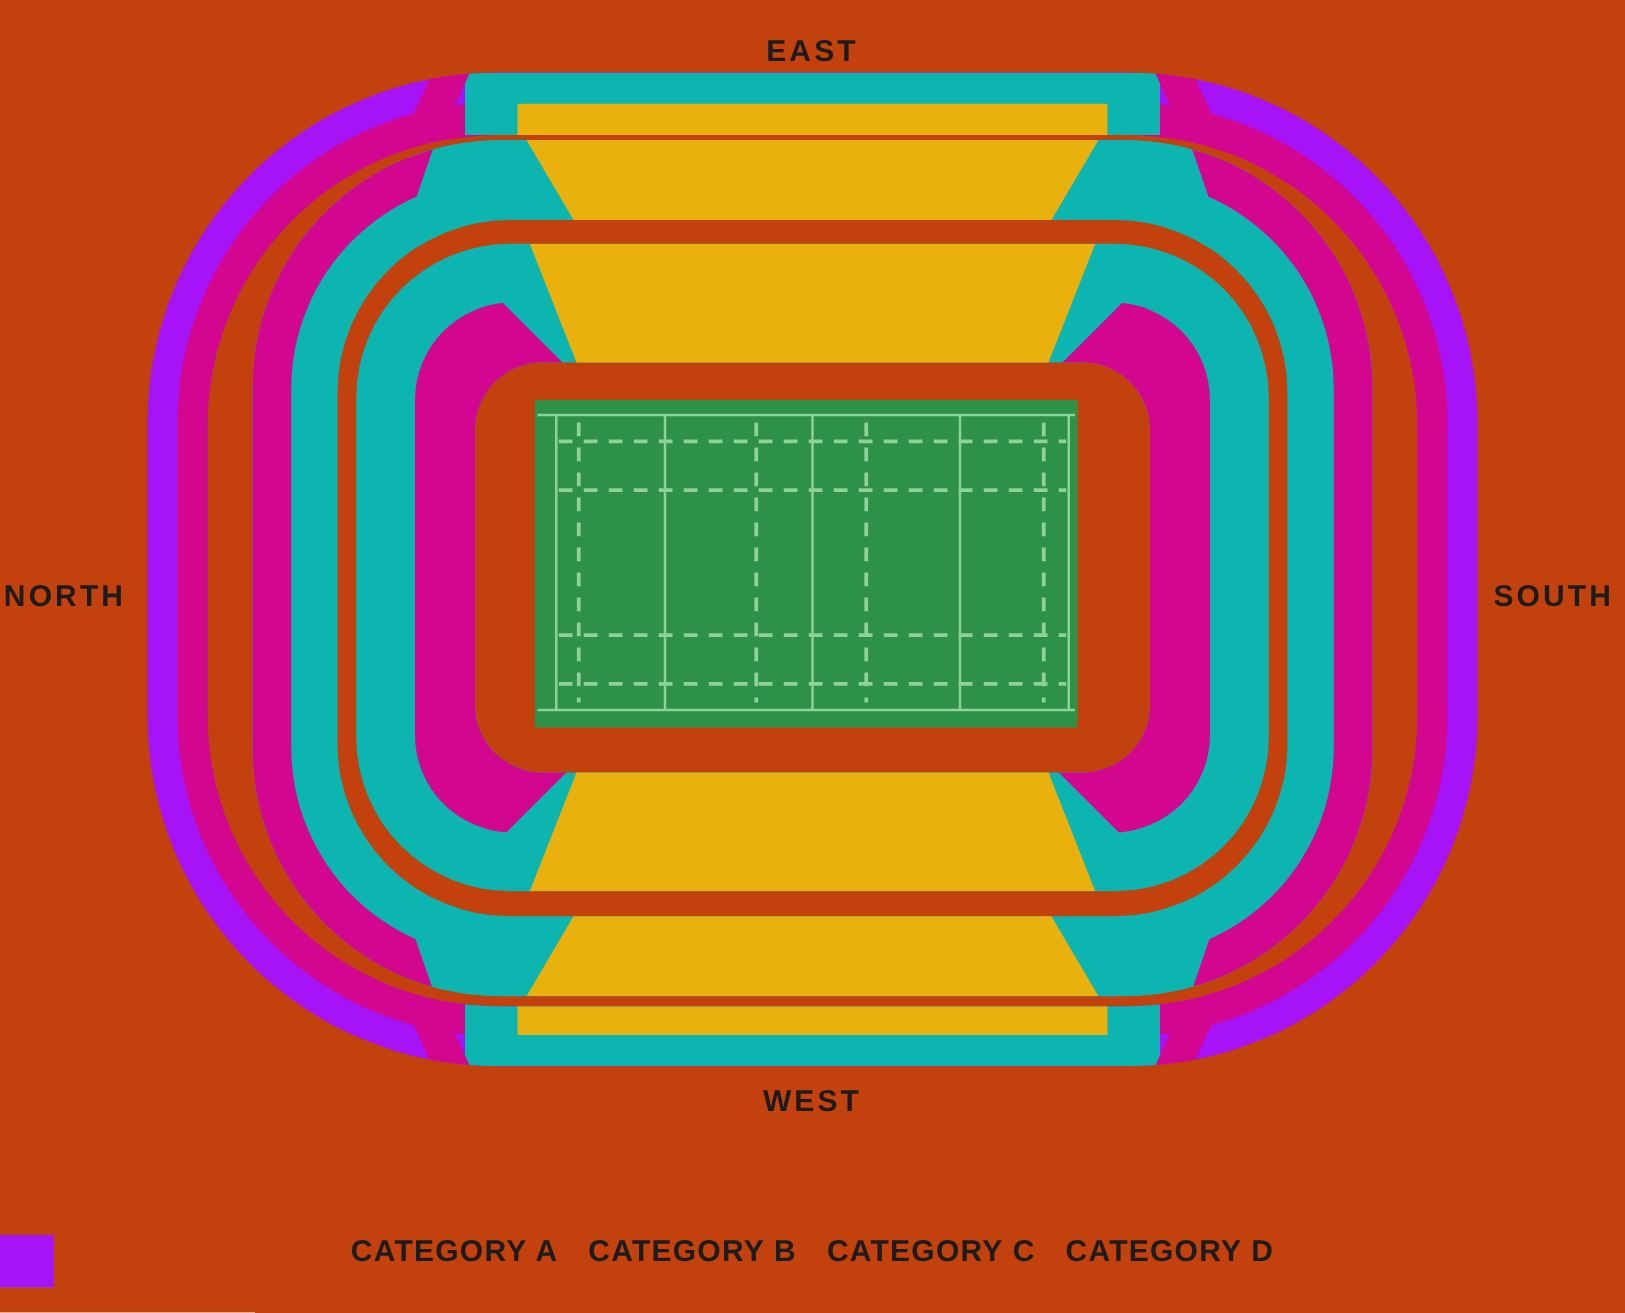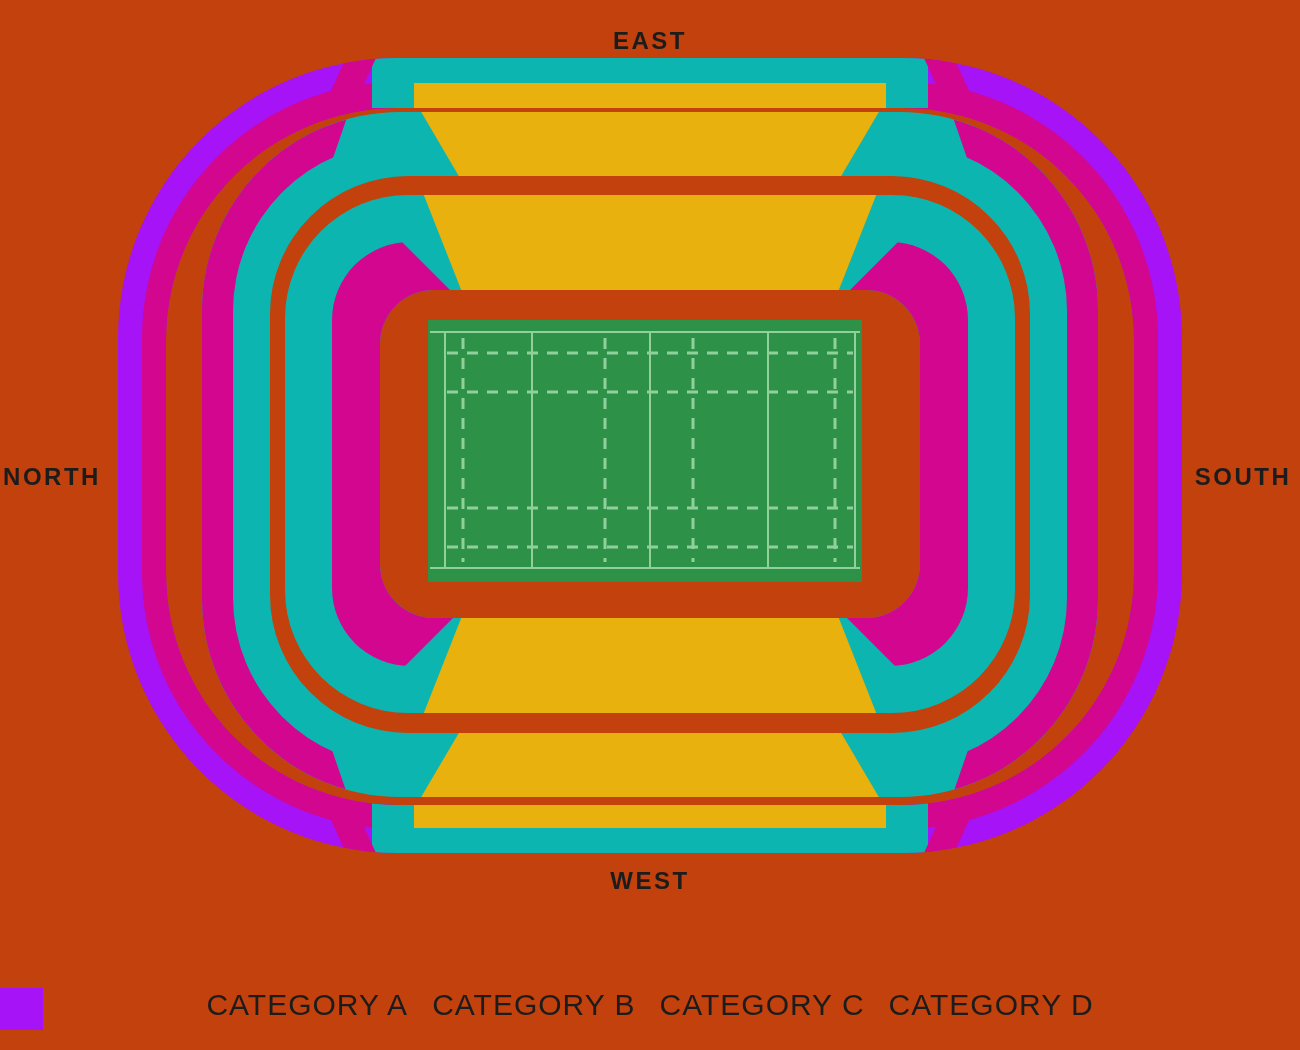--- a/index.html
+++ b/index.html
@@ -3,21 +3,21 @@
 <meta charset="utf-8">
 <style>
   html,body{margin:0;padding:0;background:#ffffff;}
   .stage{position:relative;width:1300px;height:1050px;background:#c2410c;overflow:hidden;
          font-family:"Liberation Sans", sans-serif;text-align:right;}
   .stage svg{position:absolute;left:0;top:0;}
   .compass-label{font-family:"Liberation Sans", sans-serif;font-weight:700;font-size:24px;letter-spacing:2.5px;}
   .legend{position:absolute;left:0;top:988px;width:1300px;display:flex;justify-content:center;gap:24px;}
   .legend-item{display:flex;align-items:center;gap:9px;}
   .legend-swatch{width:43px;height:42px;display:block;}
-  .legend-label{font-weight:400;font-size:30px;letter-spacing:1px;color:#1c1c1c;white-space:nowrap;}
+  .legend-label{font-weight:700;font-size:24px;letter-spacing:1px;color:#1c1c1c;white-space:nowrap;}
 </style>
 </head>
 <body>
 
 <div class="stage">
 
   <svg width="1300" height="1050" viewBox="0 0 1300 1050">
     <defs>
       <clipPath id="clipR3" clip-rule="evenodd">
         <path clip-rule="evenodd" d="M398,58 H902 A280,280 0 0 1 1182,338 V573 A280,280 0 0 1 902,853 H398 A280,280 0 0 1 118,573 V338 A280,280 0 0 1 398,58 Z M398,108 H902 A232,232 0 0 1 1134,340 V573 A232,232 0 0 1 902,805 H398 A232,232 0 0 1 166,573 V340 A232,232 0 0 1 398,108 Z"></path>

